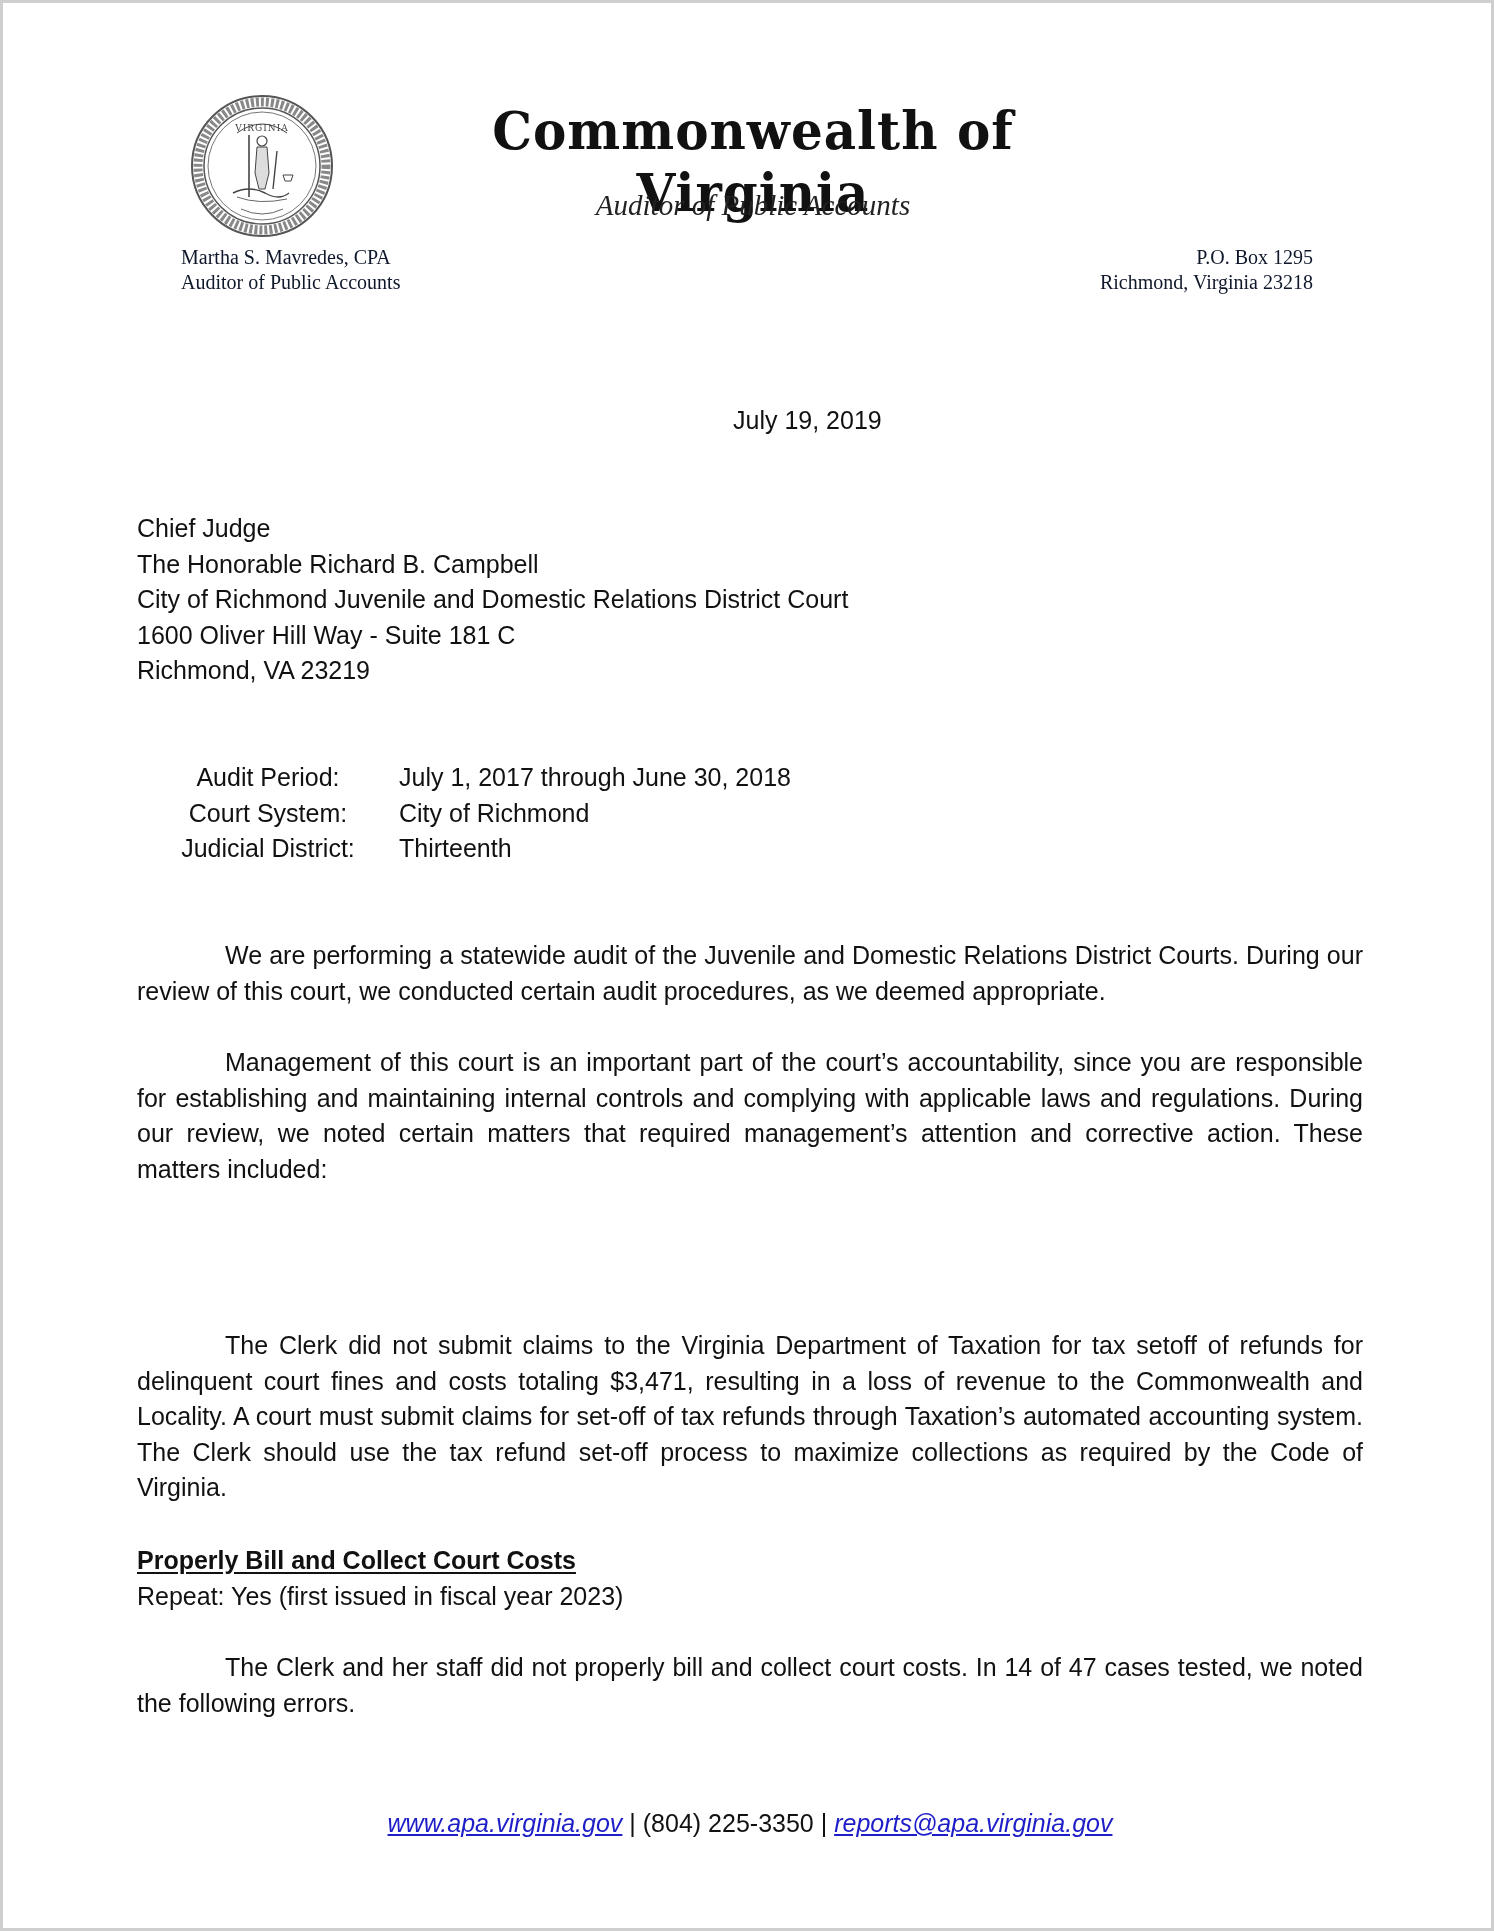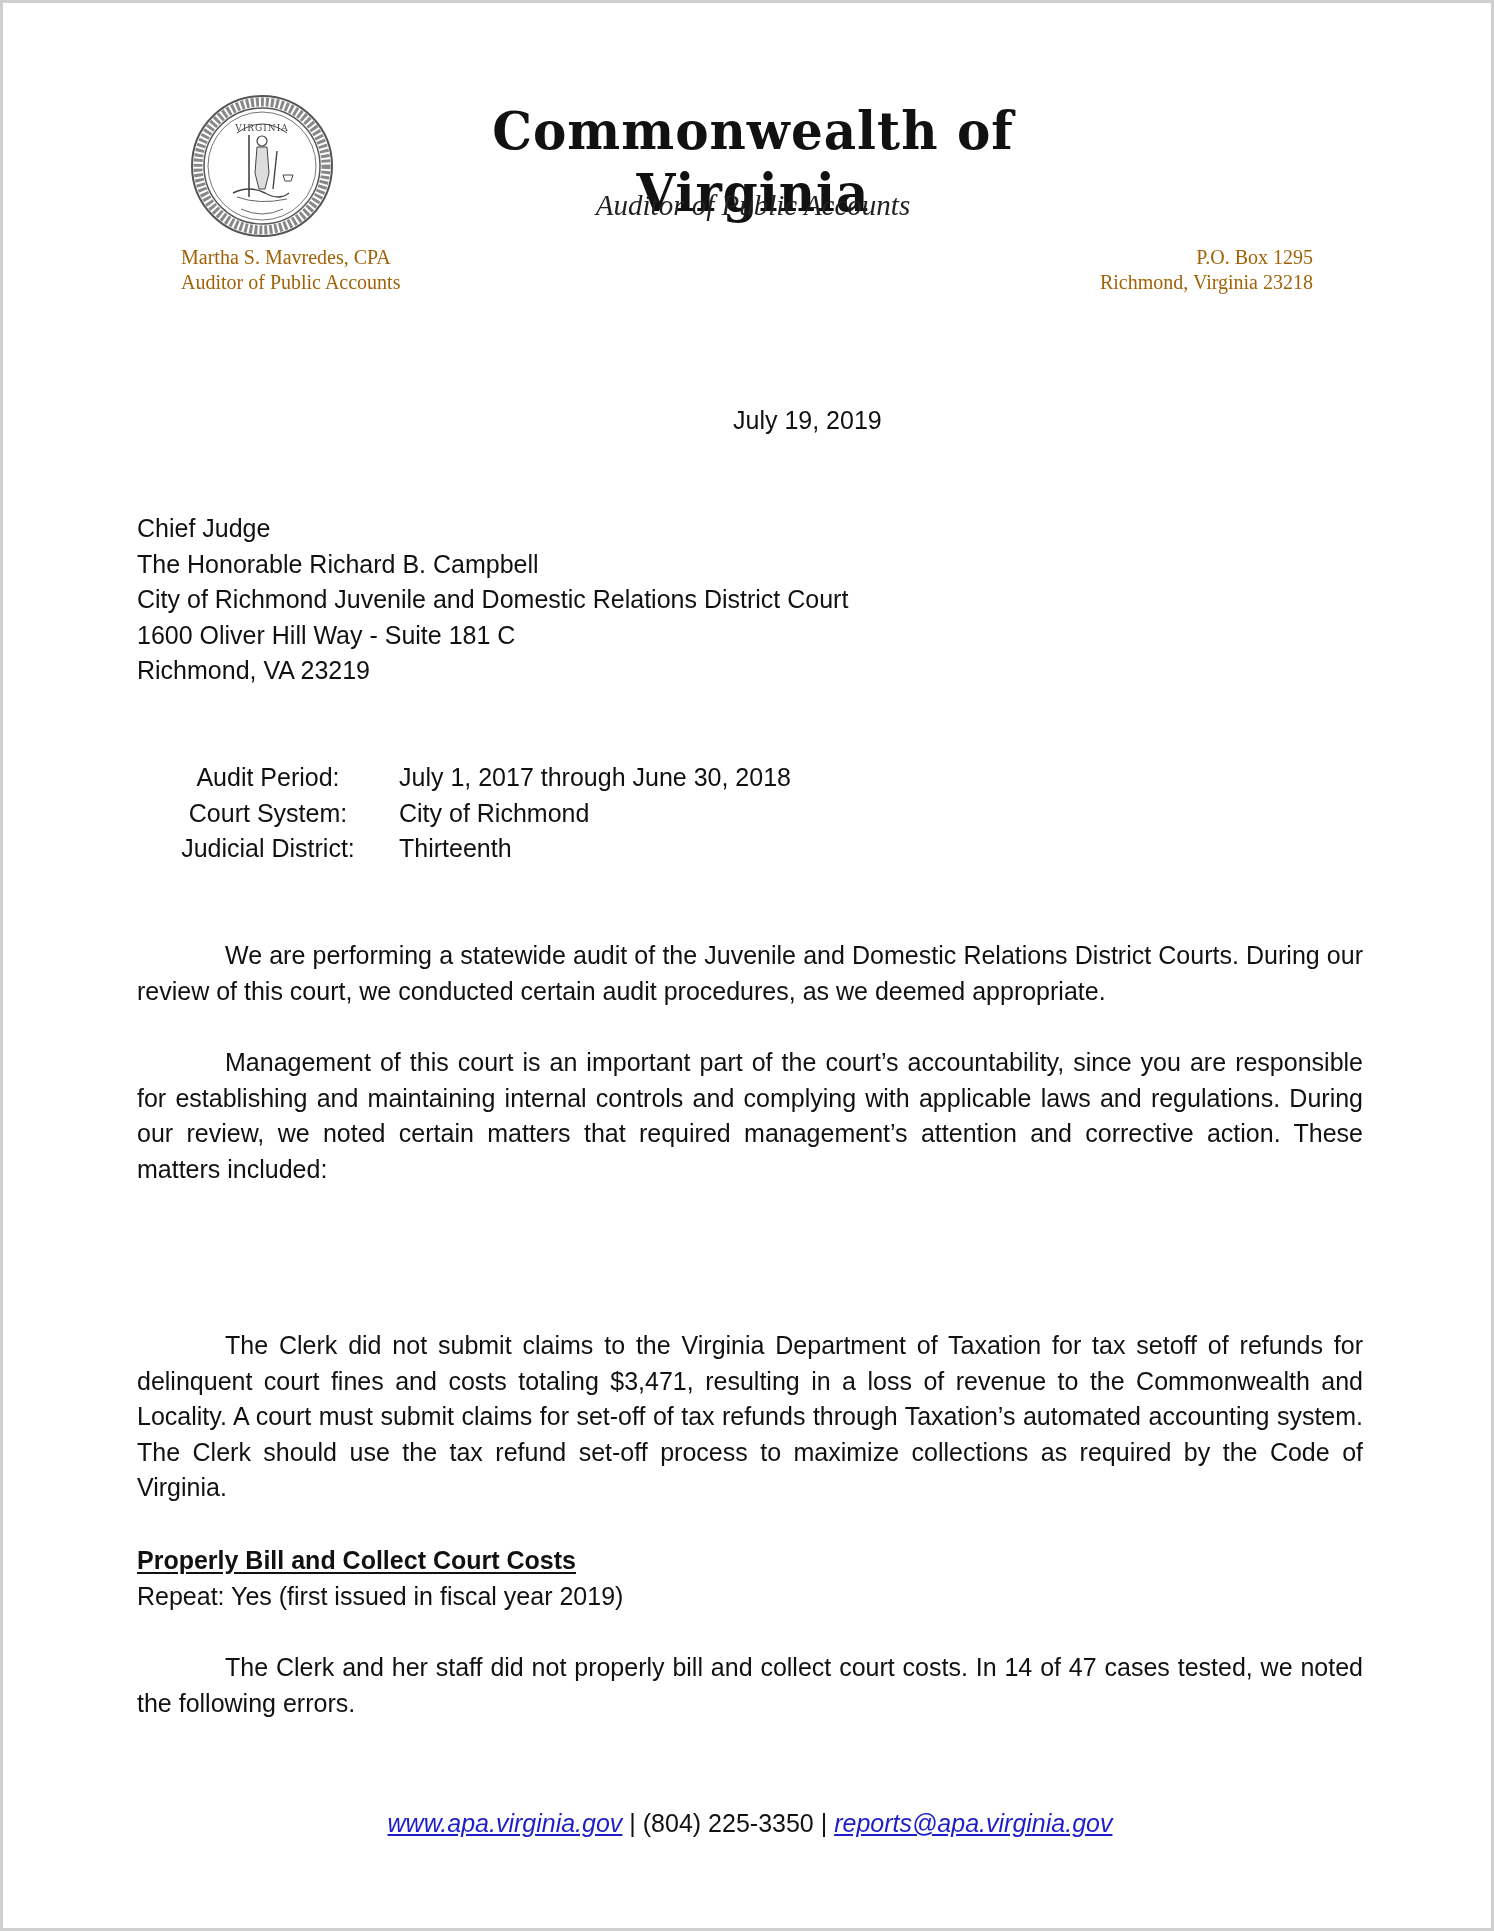--- a/index.html
+++ b/index.html
@@ -1,21 +1,21 @@
 <!DOCTYPE html>
 <html><head>
 <meta charset="utf-8">
 <style>
   html, body { margin: 0; padding: 0; background: #ffffff; }
   body { width: 1494px; height: 1931px; position: relative; overflow: hidden; }
   .page {
     position: absolute; left: 0; top: 0; width: 1494px; height: 1931px;
     box-sizing: border-box; border: 3px solid #cfcfcf; background: #fff;
   }
-  .serif { font-family: "Liberation Serif", "DejaVu Serif", serif; color: #a16207; }
+  .serif { font-family: "Liberation Serif", "DejaVu Serif", serif; color: #0f172a; }
   .sans { font-family: "Liberation Sans", "DejaVu Sans", sans-serif; color: #111; }
 
   
   .seal { position: absolute; left: 186px; top: 90px; width: 146px; height: 146px; }
   .title {
     position: absolute; left: 430px; top: 100px; width: 640px; text-align: center;
     font-family: "DejaVu Serif", "Liberation Serif", serif; font-weight: bold;
     font-size: 50px; letter-spacing: 1px; color: #111;
     transform: scaleY(1.05);
   }
@@ -113,21 +113,21 @@
     </div>
   </div>
 
   <div class="para p1 sans body-text"><span class="indent"></span><span>We are performing a statewide audit of the Juvenile and Domestic Relations District Courts. During our review of this court, we conducted certain audit procedures, as we deemed appropriate.</span></div>
   <div class="para p2 sans body-text"><span class="indent"></span><span>Management of this court is an important part of the court’s accountability, since you are responsible for establishing and maintaining internal controls and complying with applicable laws and regulations.  During our review, we noted certain matters that required management’s attention and corrective action.  These matters included:</span></div>
 
   <div class="para p3 sans body-text"><span class="indent"></span><span>The Clerk did not submit claims to the Virginia Department of Taxation for tax setoff of refunds for delinquent court fines and costs totaling $3,471, resulting in a loss of revenue to the Commonwealth and Locality.  A court must submit claims for set-off of tax refunds through Taxation’s automated accounting system.  The Clerk should use the tax refund set-off process to maximize collections as required by the Code of Virginia.</span></div>
 
   <div class="h2 sans body-text">
     <div class="heading">Properly Bill and Collect Court Costs</div>
-    <div>Repeat:  Yes (first issued in fiscal year 2019)</div>
+    <div>Repeat:  Yes (first issued in fiscal year 2023)</div>
   </div>
   <div class="para p4 sans body-text"><span class="indent"></span><span>The Clerk and her staff did not properly bill and collect court costs.  In 14 of 47 cases tested, we noted the following errors.</span></div>
 
   <div class="footer sans">
     <a href="#" style="color: rgb(30, 30, 200);">www.apa.virginia.gov</a>
     <span>|</span>
     <span>(804) 225-3350</span>
     <span>|</span>
     <a href="#" style="color: rgb(30, 30, 200);">reports@apa.virginia.gov</a>
   </div>

